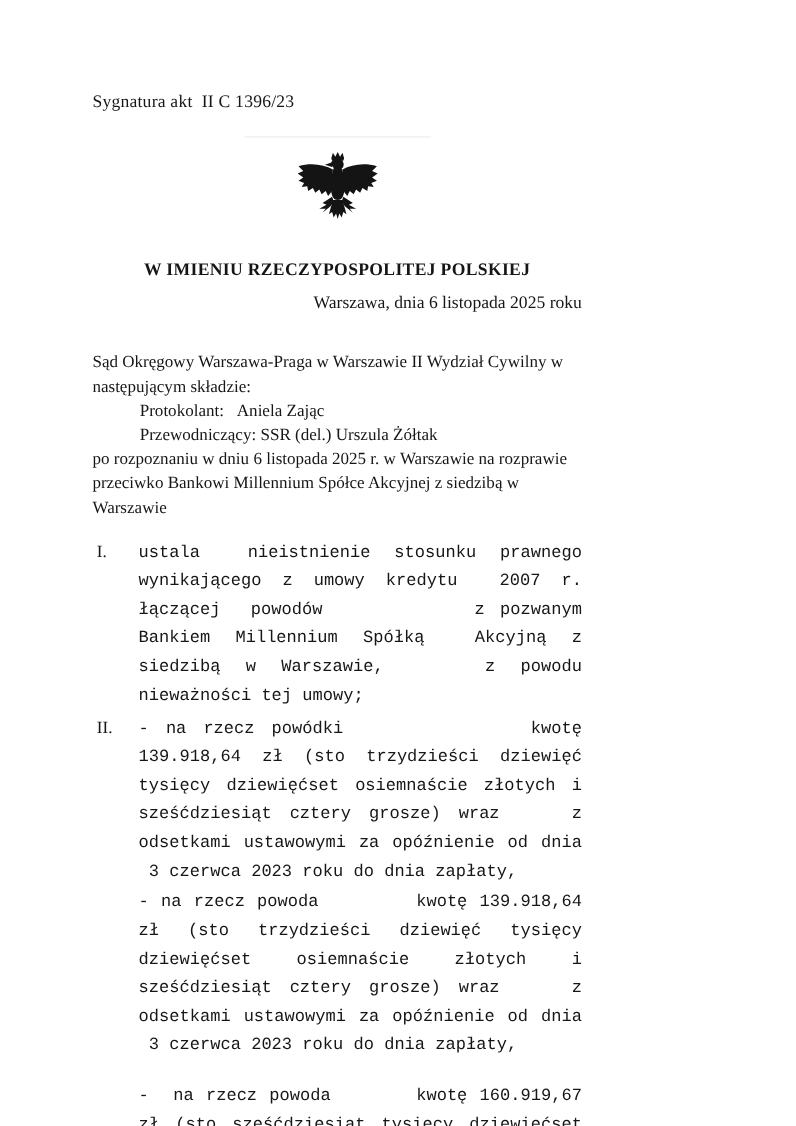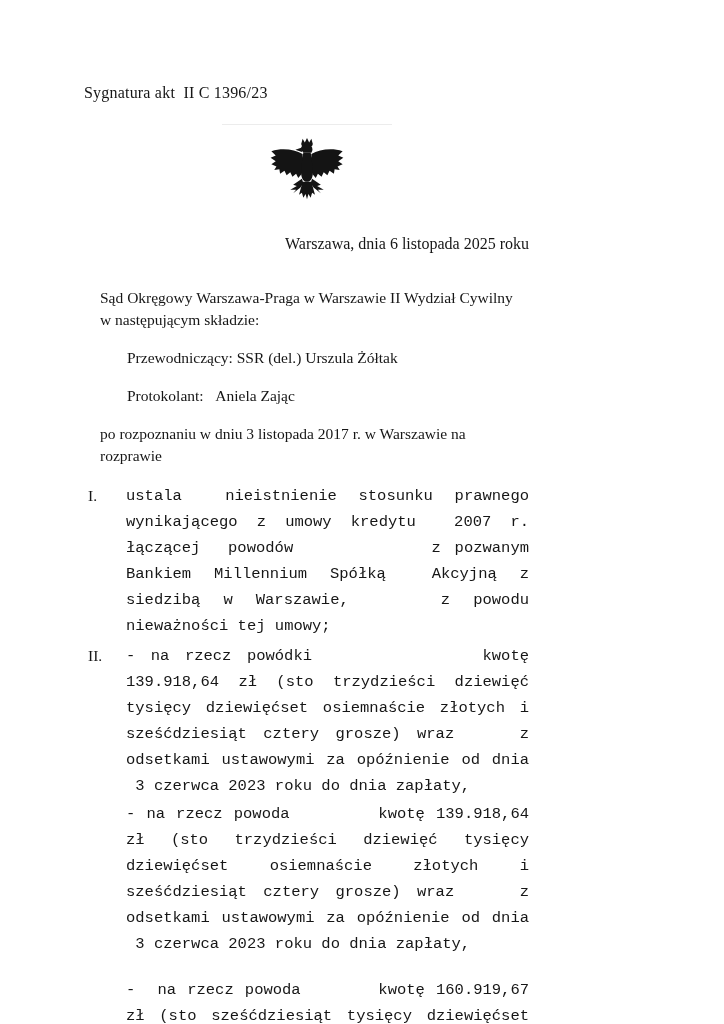--- a/index.html
+++ b/index.html
@@ -52,21 +52,21 @@
     margin-top: 12px;
     text-align: right;
     font-size: 16px;
     font-family: Liberation Serif, serif;
   }
   .intro {
     margin-top: 34px;
     font-size: 15.5px;
     line-height: 22px;
   }
-  .intro p { margin: 16px; }
+  .intro p { margin: 0; }
   .intro .indent { margin-left: 43px; }
   .intro .subject { margin-top: 16px; }
   .rulings {
     margin-top: 16px;
     font-size: 15.5px;
   }
   .ruling {
     display: flex;
     align-items: flex-start;
   }
@@ -105,27 +105,29 @@
         <path d="M50 22 C47 32 45 42 47 52 C48 58 50 62 55 62 C60 62 62 58 63 52 C65 42 63 32 60 22 Z"></path>
         <path d="M49 24 C38 18 22 15 6 20 L12 26 L5 29 L12 34 L6 38 L13 41 L10 46 L17 45 L18 51 L24 47 L27 53 L32 49 L35 55 L40 51 L43 57 L47 52 Z"></path>
         <path d="M61 24 C72 18 88 15 104 20 L98 26 L105 29 L98 34 L104 38 L97 41 L100 46 L93 45 L92 51 L86 47 L83 53 L78 49 L75 55 L70 51 L67 57 L63 52 Z"></path>
         <path d="M48 58 L36 66 L41 68 L32 73 L40 73 L36 78 L46 70 L50 64 Z"></path>
         <path d="M62 58 L74 66 L69 68 L78 73 L70 73 L74 78 L64 70 L60 64 Z"></path>
         <path d="M49 62 L44 80 L48 77 L50 84 L53 79 L55 86 L57 79 L60 84 L62 77 L66 80 L61 62 Z"></path>
       </g>
     </svg>
   </div>
 
+  <h2 class="subtitle">W IMIENIU RZECZYPOSPOLITEJ POLSKIEJ</h2>
   <div class="date-line">Warszawa, dnia 6 listopada 2025 roku</div>
 
   <div class="intro">
     <p>Sąd Okręgowy Warszawa-Praga w Warszawie II Wydział Cywilny w następującym składzie:</p>
+    <p class="indent">Protokolant: &nbsp;&nbsp;Aniela Zając</p>
     <p class="indent">Przewodniczący: SSR (del.) Urszula Żółtak</p>
-    <p class="indent">Protokolant: &nbsp;&nbsp;Aniela Zając</p>
-    <p>po rozpoznaniu w dniu 3 listopada 2017 r. w Warszawie na rozprawie</p>
+    <p>po rozpoznaniu w dniu 6 listopada 2025 r. w Warszawie na rozprawie</p>
+    <p>przeciwko Bankowi Millennium Spółce Akcyjnej z siedzibą w Warszawie</p>
   </div>
 
   <div class="rulings">
 
     <div class="ruling">
       <div class="marker">I.</div>
       <div class="rbody">
         <p>ustala &nbsp;nieistnienie stosunku prawnego wynikającego z umowy kredytu &nbsp;2007 r. łączącej &nbsp;powodów &nbsp;&nbsp;&nbsp;&nbsp;&nbsp;&nbsp;&nbsp;&nbsp; z pozwanym Bankiem Millennium Spółką &nbsp;Akcyjną z siedzibą w Warszawie, &nbsp;&nbsp; z powodu nieważności tej umowy;</p>
       </div>
     </div>

